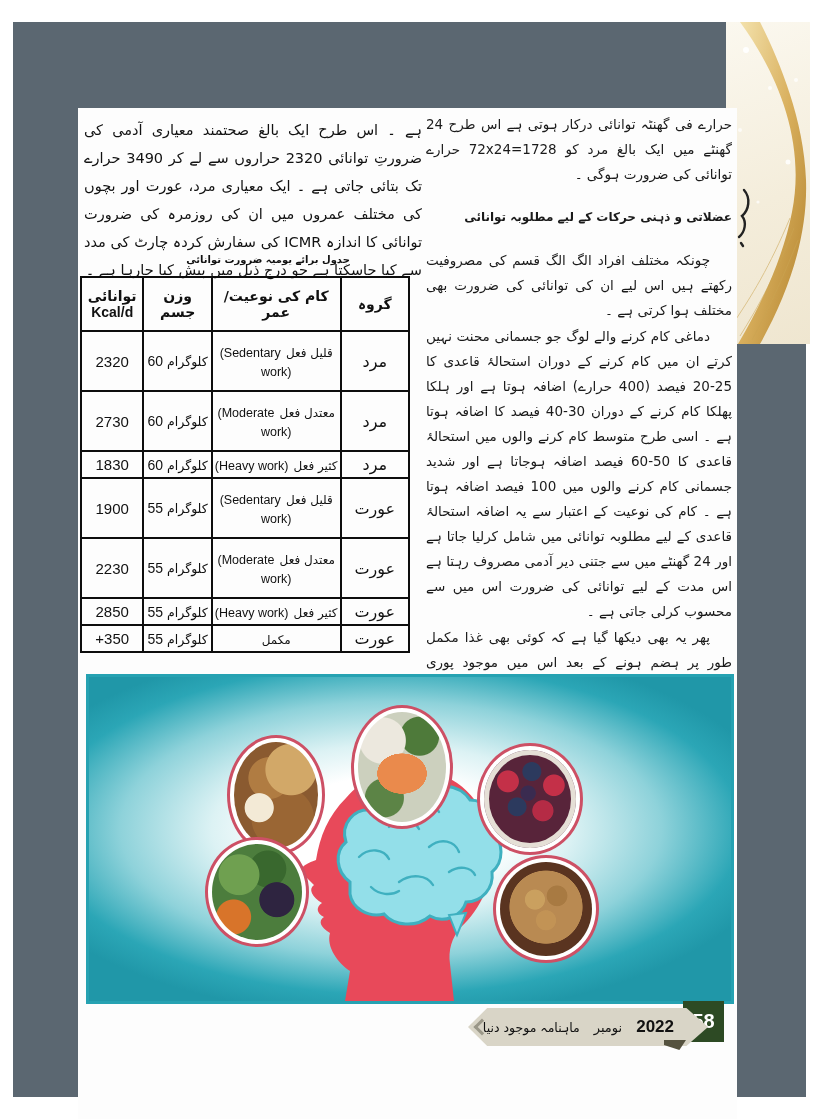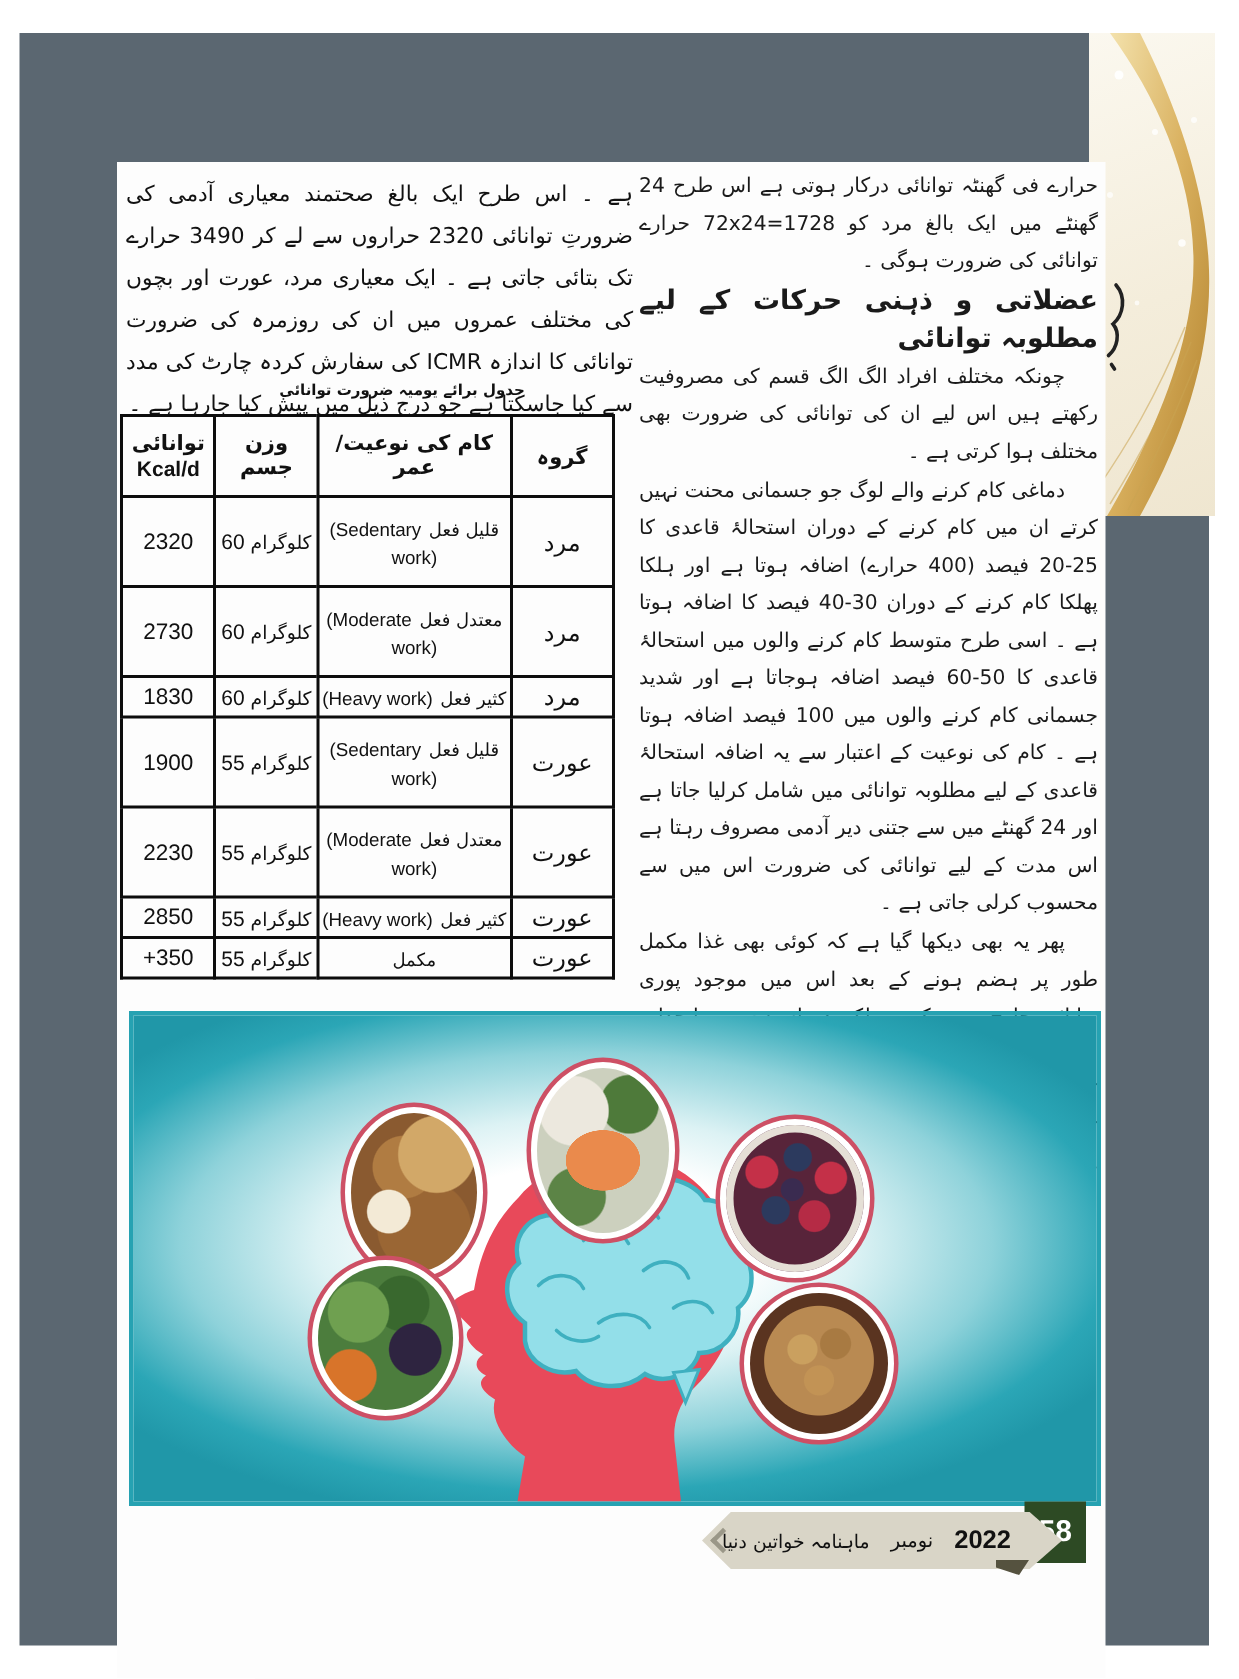--- a/index.html
+++ b/index.html
@@ -8,21 +8,21 @@
   .slate{position:absolute;left:13px;top:22px;width:793px;height:1075px;background:#5b6771;}
   
   .gold-decor{position:absolute;left:726px;top:22px;width:84px;height:322px;
       background:linear-gradient(160deg,#fbf8ef 0%,#f4eddb 55%,#efe6d0 100%);}
   
   .panel{position:absolute;left:78px;top:108px;width:659px;height:1057px;background:#fdfdfd;}
   .col-right{position:absolute;left:348px;top:4px;width:306px;direction:rtl;
       font-size:13.5px;line-height:25px;color:#1a1a1a;text-align:justify;}
   .col-right p{margin:0 0 1px 0;}
   .col-right p.indent{text-indent:22px;}
-  .col-right .heading{font-weight:bold;font-size:18px;margin:1px 0;}
+  .col-right .heading{font-weight:bold;font-size:12px;margin:18px 0;}
   .col-left{position:absolute;left:6px;top:8px;width:338px;direction:rtl;
       font-size:14.5px;line-height:28px;color:#111;text-align:justify;}
   .table-caption{position:absolute;left:40px;top:146px;width:300px;text-align:center;
       font-weight:bold;font-size:10px;direction:rtl;color:#111;}
   table.energy{position:absolute;left:2px;top:168px;width:330px;height:374px;
       border-collapse:collapse;direction:rtl;table-layout:fixed;}
   table.energy th,table.energy td{border:2.5px solid #0d0d0d;text-align:center;
       vertical-align:middle;padding:2px 0;overflow:hidden;color:#111;}
   table.energy th{font-size:14px;font-weight:bold;}
   .col-group{width:66px;}.col-work{width:126px;border-radius:20px;}.col-weight{width:66px;}.col-energy{width:60px;}
@@ -226,19 +226,19 @@
       <div class="food food-walnuts">
           <div class="inner"></div>
         </div>
     </div>
   </div>
 
   <div class="green-box">
     <span>58</span>
   </div>
   <div class="ribbon">
-    <span class="mag">ماہنامہ خواتین دنیا</span>
+    <span class="mag">ماہنامہ موجود دنیا</span>
     <span class="month">نومبر</span>
     <span class="year">2022</span>
   </div>
   <div class="ribbon-notch"></div>
   <div class="ribbon-shadow"></div>
 </div>
 
 </body></html>

